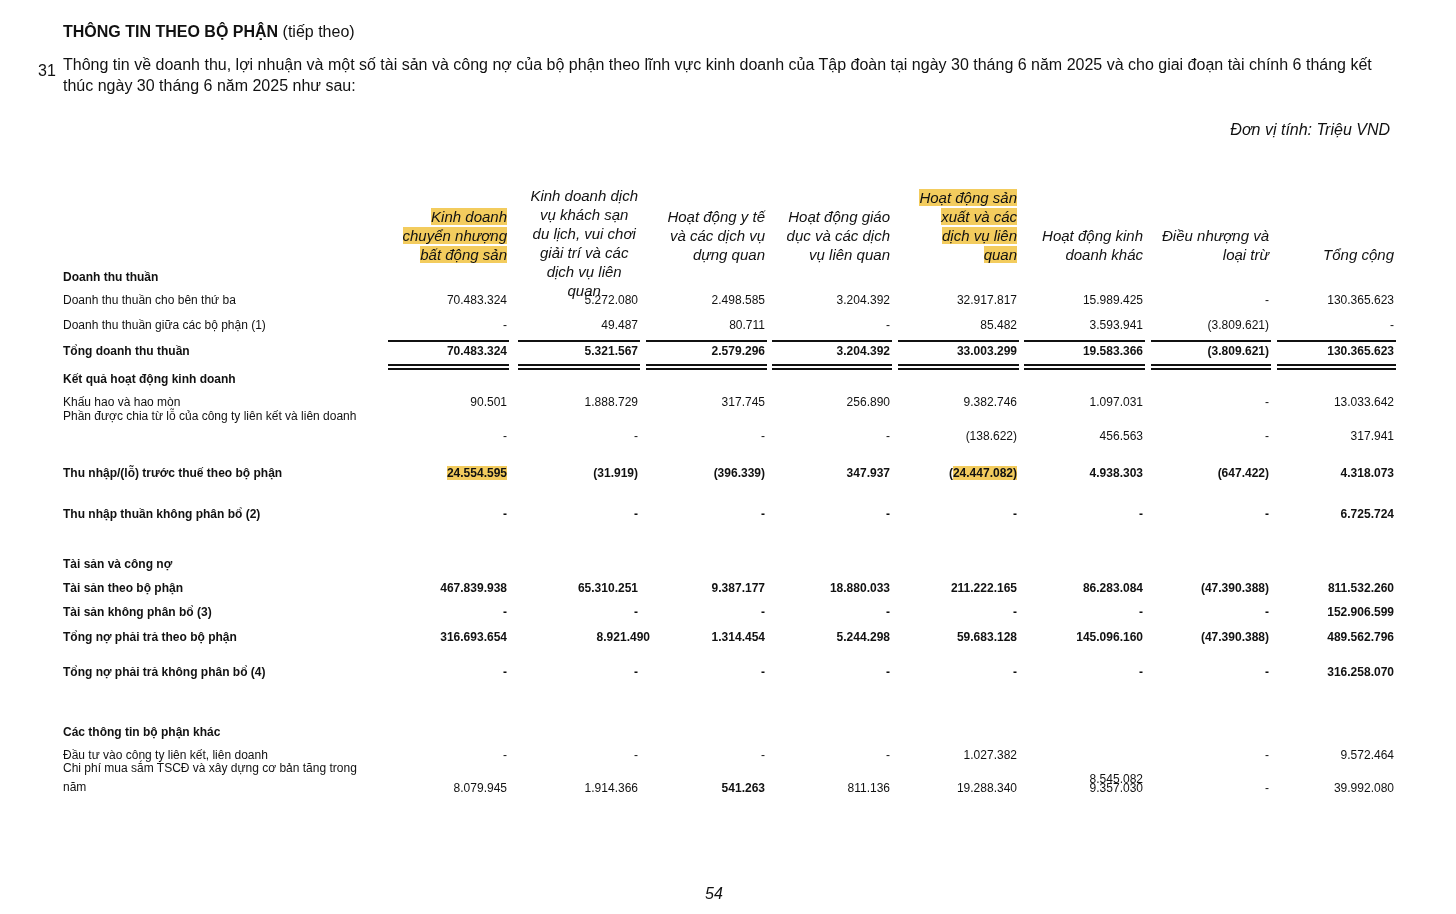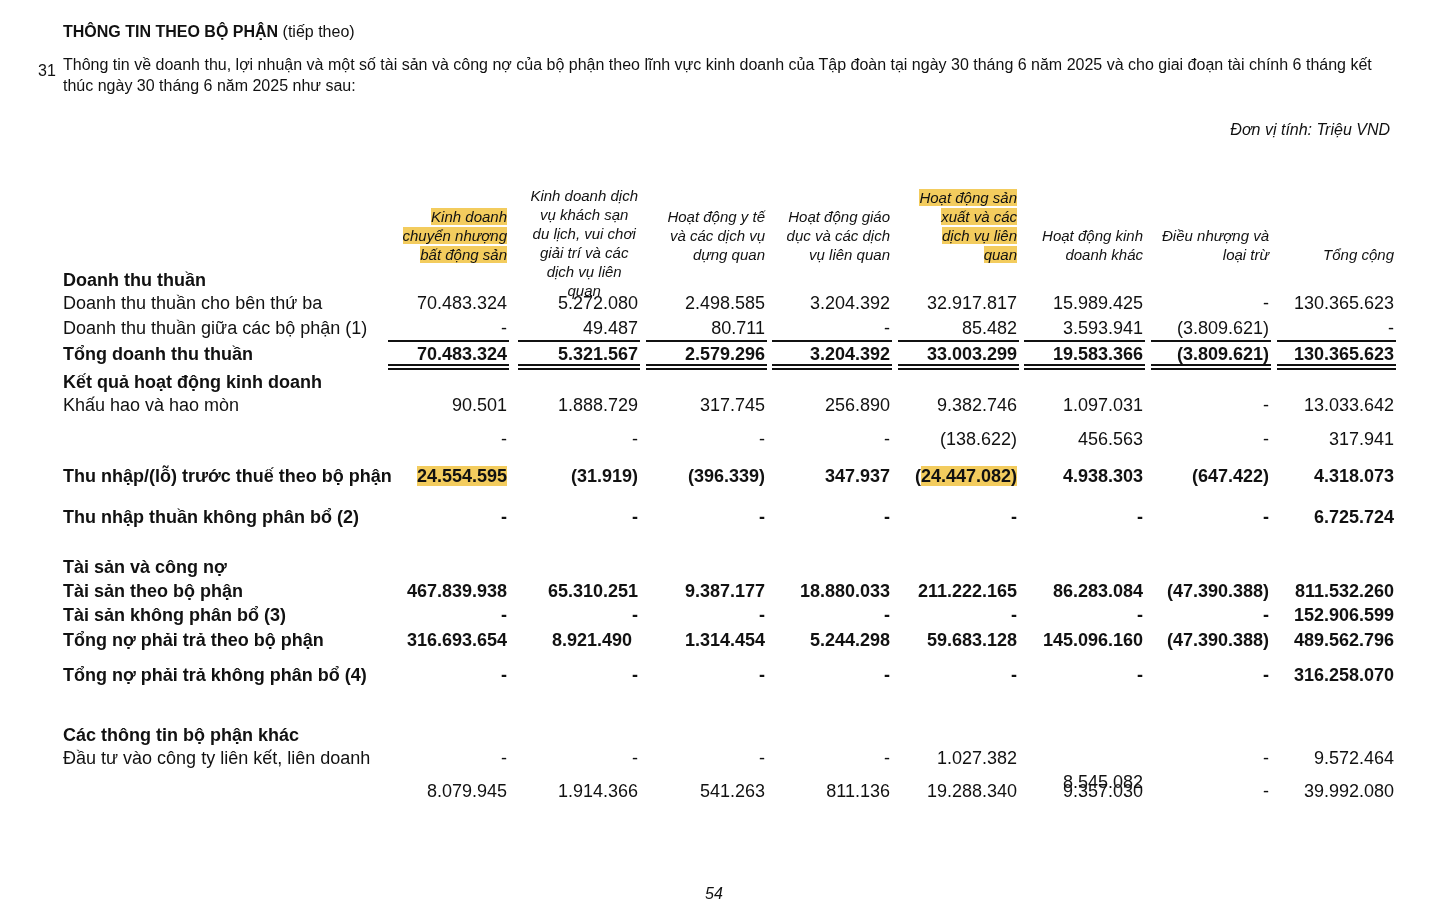--- a/index.html
+++ b/index.html
@@ -9,21 +9,21 @@
   .sec-num { left:38px; top:24px; font-size:16px; font-weight:normal;margin-top:38px; }
   .sec-title { left:63px; top:23px; font-size:16px; }
   .sec-title b { font-weight:bold; }
   .intro { left:63px; top:54px; width:1340px; font-size:16px; line-height:21px; }
   .unit { right:66px; top:121px; font-size:16px; font-style:italic; }
 
   .colhdr { position:absolute; bottom:650px; font-size:15px; font-style:italic;
             text-align:right; line-height:19px; }
   .hl { background:#f3cc5e; }
 
-  .row { position:absolute; left:0; width:1456px; height:22px; font-size:18px; }
+  .row { position:absolute; left:0; width:1456px; height:22px; font-size:12px; }
   .row .lbl { position:absolute; left:63px; white-space:nowrap; }
   .row .lbl.wrap { white-space:normal; width:305px; line-height:19px; }
   .row .v { position:absolute; text-align:right; white-space:nowrap; }
   .bold { font-weight:bold; }
 
   .rule { position:absolute; height:0; border-top:2px solid #111; }
   .rule.dbl { height:2px; border-top:2px solid #111; border-bottom:2px solid #111; }
   .page-no { left:0; width:1428px; text-align:center; top:885px; font-size:16px; font-style:italic; }
 </style>
 </head>
@@ -119,20 +119,21 @@
       <div class="v" style="right: 949px;"><span>90.501</span></div>
       <div class="v" style="right: 818px;"><span>1.888.729</span></div>
       <div class="v" style="right: 691px;"><span>317.745</span></div>
       <div class="v" style="right: 566px;"><span>256.890</span></div>
       <div class="v" style="right: 439px;"><span>9.382.746</span></div>
       <div class="v" style="right: 313px;"><span>1.097.031</span></div>
       <div class="v" style="right: 187px;"><span>-</span></div>
       <div class="v" style="right: 62px;"><span>13.033.642</span></div>
     </div>
     <div class="row" style="top: 419px;">
+      <div class="lbl wrap" style="top: -12px;">Phần được chia từ lỗ của công ty liên kết và liên doanh</div>
       <div class="v" style="right: 949px; top: 10px;"><span>-</span></div>
       <div class="v" style="right: 818px; top: 10px;"><span>-</span></div>
       <div class="v" style="right: 691px; top: 10px;"><span>-</span></div>
       <div class="v" style="right: 566px; top: 10px;"><span>-</span></div>
       <div class="v" style="right: 439px; top: 10px;"><span>(138.622)</span></div>
       <div class="v" style="right: 313px; top: 10px;"><span>456.563</span></div>
       <div class="v" style="right: 187px; top: 10px;"><span>-</span></div>
       <div class="v" style="right: 62px; top: 10px;"><span>317.941</span></div>
     </div>
     <div class="row" style="top: 466px;">
@@ -178,21 +179,21 @@
       <div class="v bold" style="right: 691px;"><span>-</span></div>
       <div class="v bold" style="right: 566px;"><span>-</span></div>
       <div class="v bold" style="right: 439px;"><span>-</span></div>
       <div class="v bold" style="right: 313px;"><span>-</span></div>
       <div class="v bold" style="right: 187px;"><span>-</span></div>
       <div class="v bold" style="right: 62px;"><span>152.906.599</span></div>
     </div>
     <div class="row" style="top: 630px;">
       <div class="lbl bold">Tổng nợ phải trả theo bộ phận</div>
       <div class="v bold" style="right: 949px;"><span>316.693.654</span></div>
-      <div class="v bold" style="right: 824px;"><span>8.921.490</span></div>
+      <div class="v bold" style="right: 806px;"><span>8.921.490</span></div>
       <div class="v bold" style="right: 691px;"><span>1.314.454</span></div>
       <div class="v bold" style="right: 566px;"><span>5.244.298</span></div>
       <div class="v bold" style="right: 439px;"><span>59.683.128</span></div>
       <div class="v bold" style="right: 313px;"><span>145.096.160</span></div>
       <div class="v bold" style="right: 187px;"><span>(47.390.388)</span></div>
       <div class="v bold" style="right: 62px;"><span>489.562.796</span></div>
     </div>
     <div class="row" style="top: 665px;">
       <div class="lbl bold">Tổng nợ phải trả không phân bổ (4)</div>
       <div class="v bold" style="right: 949px;"><span>-</span></div>
@@ -212,23 +213,24 @@
       <div class="v" style="right: 949px;"><span>-</span></div>
       <div class="v" style="right: 818px;"><span>-</span></div>
       <div class="v" style="right: 691px;"><span>-</span></div>
       <div class="v" style="right: 566px;"><span>-</span></div>
       <div class="v" style="right: 439px;"><span>1.027.382</span></div>
       <div class="v" style="right: 313px; margin-top: 24px;"><span>8.545.082</span></div>
       <div class="v" style="right: 187px;"><span>-</span></div>
       <div class="v" style="right: 62px;"><span>9.572.464</span></div>
     </div>
     <div class="row" style="top: 771px;">
+      <div class="lbl wrap" style="top: -12px;">Chi phí mua sắm TSCĐ và xây dựng cơ bản tăng trong năm</div>
       <div class="v" style="right: 949px; top: 10px;"><span>8.079.945</span></div>
       <div class="v" style="right: 818px; top: 10px;"><span>1.914.366</span></div>
-      <div class="v" style="right: 691px; top: 10px;"><span>541.263</span></div>
+      <div class="v" style="right: 691px; top: 10px; font-weight: bold;"><span>541.263</span></div>
       <div class="v" style="right: 566px; top: 10px;"><span>811.136</span></div>
       <div class="v" style="right: 439px; top: 10px;"><span>19.288.340</span></div>
       <div class="v" style="right: 313px; top: 10px;"><span>9.357.030</span></div>
       <div class="v" style="right: 187px; top: 10px;"><span>-</span></div>
       <div class="v" style="right: 62px; top: 10px;"><span>39.992.080</span></div>
     </div>
     <div class="rule" style="left: 388px; width: 121px; top: 340px;"></div>
     <div class="rule dbl" style="left: 388px; width: 121px; top: 364px;"></div>
     <div class="rule" style="left: 518px; width: 122px; top: 340px;"></div>
     <div class="rule dbl" style="left: 518px; width: 122px; top: 364px;"></div>

